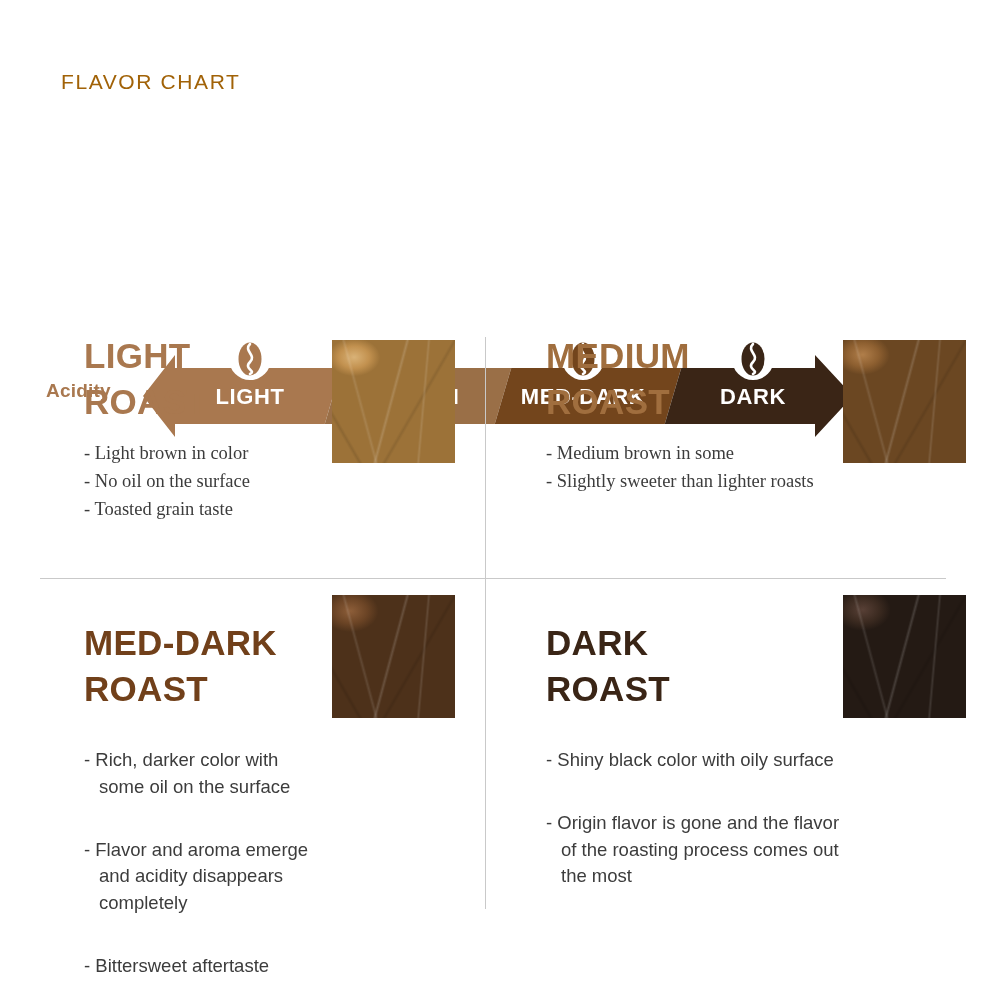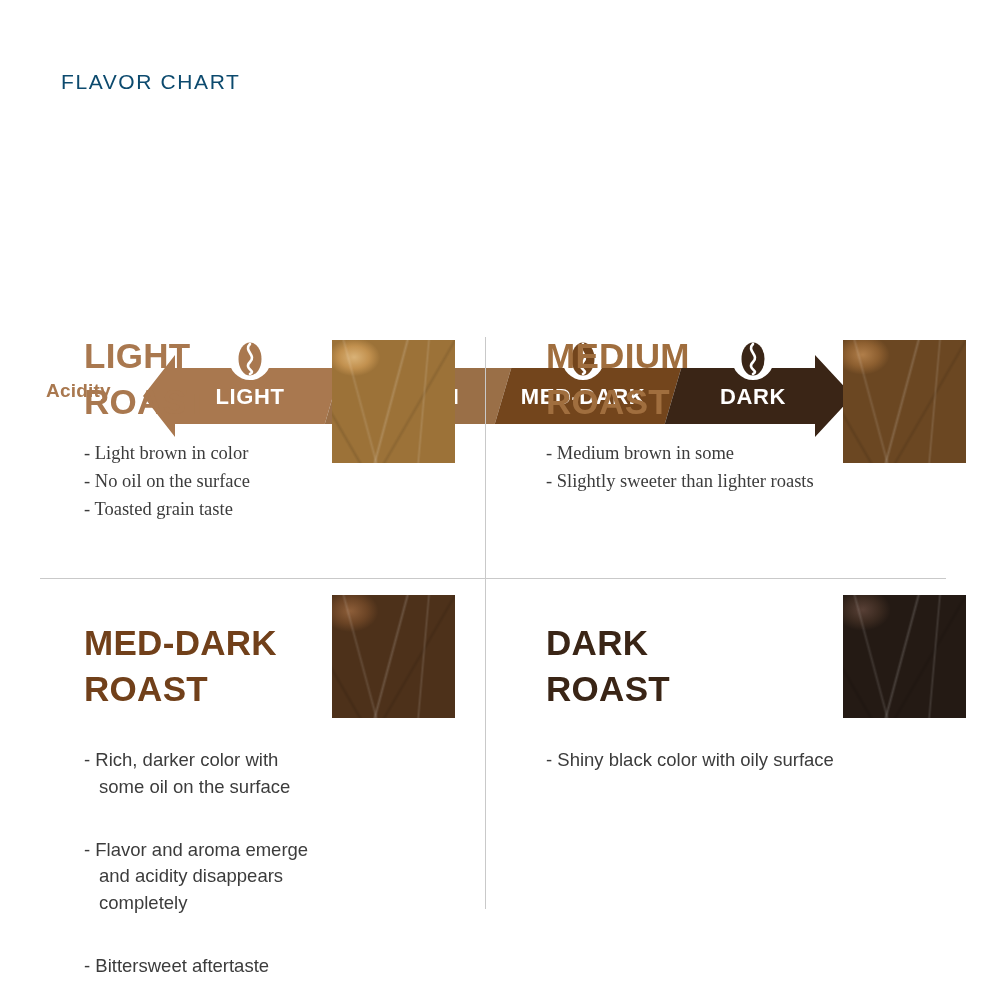--- a/index.html
+++ b/index.html
@@ -10,21 +10,21 @@
     font-family:"Liberation Sans", sans-serif;
     position:relative;
     overflow:hidden;
     -webkit-font-smoothing:antialiased;
   }
 
   
   .page-title{
     position:absolute; left:61px; top:70px;
     font-size:21px; letter-spacing:1.6px; font-weight:400;
-    color:#0c4a6e;
+    color:#a16207;
   }
 
   
   .scale{ position:absolute; left:0; top:172px; width:870px; height:115px; }
 
   .scale-label{
     position:absolute; top:208px;
     font-size:19px; font-weight:700; letter-spacing:.2px;
     white-space:nowrap;
   }
@@ -274,18 +274,21 @@
 <div class="bean-photo" id="photo-meddark">
   <div class="tex"></div>
   <div class="cracks"></div>
 </div>
 
 <div class="cell" id="cell-dark">
   <div class="roast-title" style="color: rgb(58, 37, 22);">DARK
 ROAST</div>
   <ul class="roast-list loose">
     <li>- Shiny black color with oily surface</li>
+    <li>- Origin flavor is gone and the flavor
+  of the roasting process comes out
+  the most</li>
   </ul>
 </div>
 <div class="bean-photo" id="photo-dark">
   <div class="tex"></div>
   <div class="cracks"></div>
 </div>
 
 </body></html>

